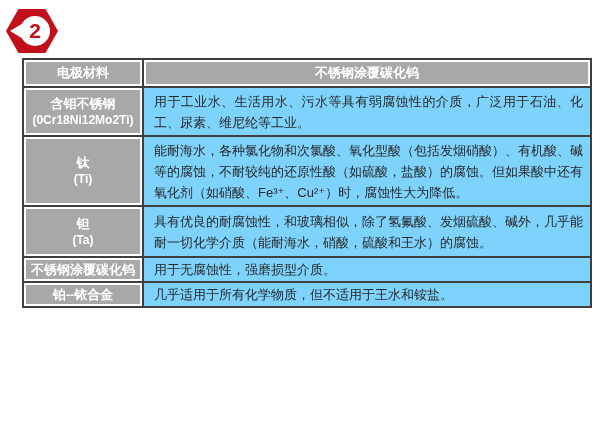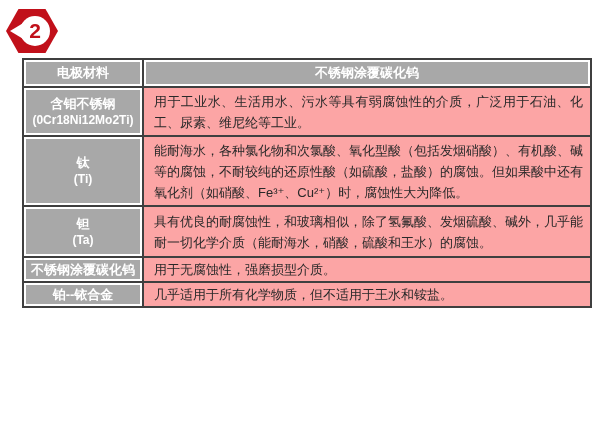--- a/index.html
+++ b/index.html
@@ -35,21 +35,21 @@
     border-collapse:collapse; table-layout:fixed;
   }
   .sel-table th, .sel-table td { border:2px solid #3f3f3f; overflow:hidden; }
   .cell-gray {
     background:#a8a8a8; box-shadow:inset 0 0 0 2px #ffffff;
     color:#ffffff; font-weight:bold; font-size:13px; line-height:16px;
     text-align:center; vertical-align:middle; padding:2px;
   }
   .mat-code { font-size:12px; font-weight:bold; }
   .desc {
-    background:#fca5a5; color:#292929; font-size:13px; line-height:21px;
+    background:#7dd3fc; color:#292929; font-size:13px; line-height:21px;
     padding:1px 7px 1px 10px; text-align:justify; vertical-align:middle;
   }
 </style>
 </head>
 <body>
 
 <div class="stage">
 
 
   <div class="badge">

